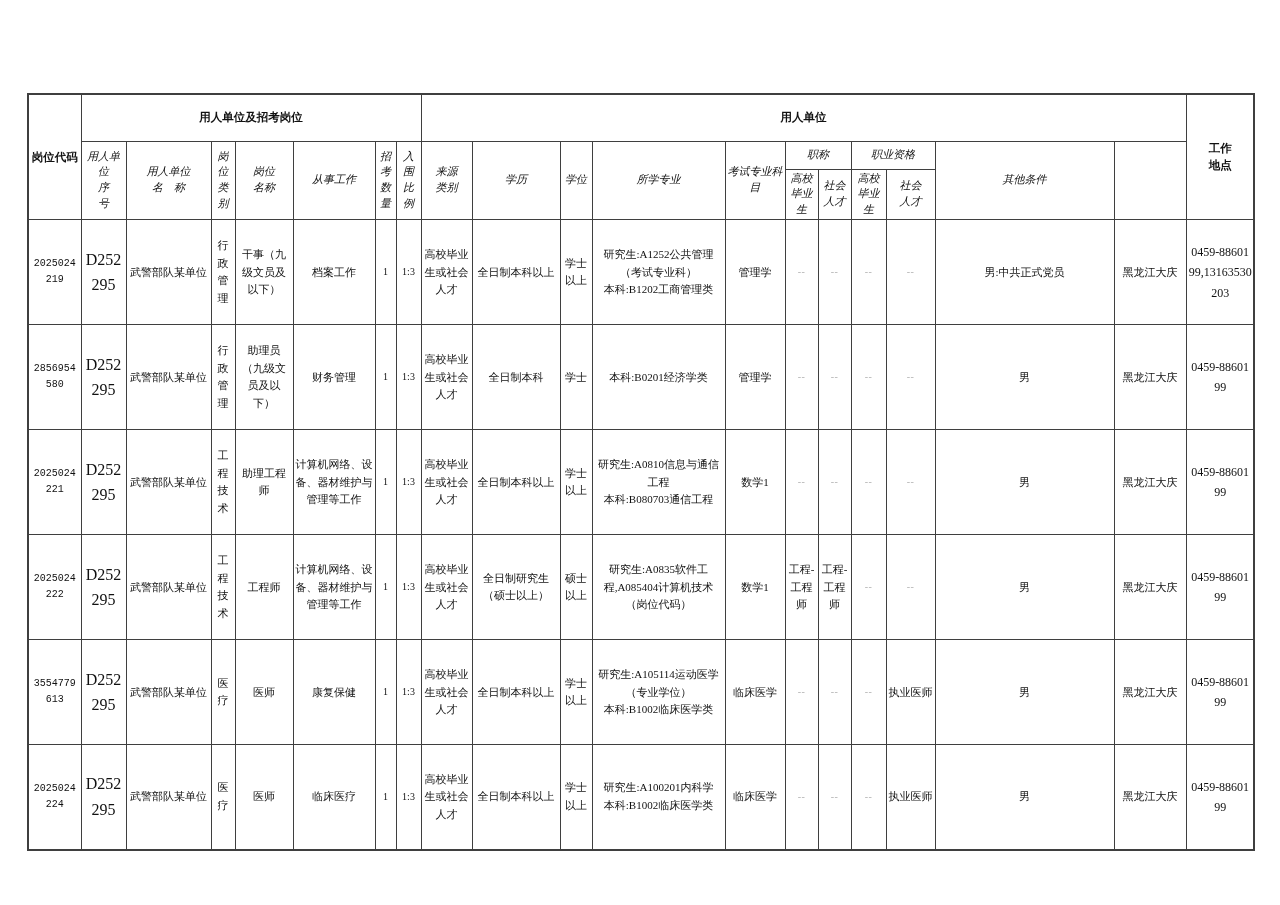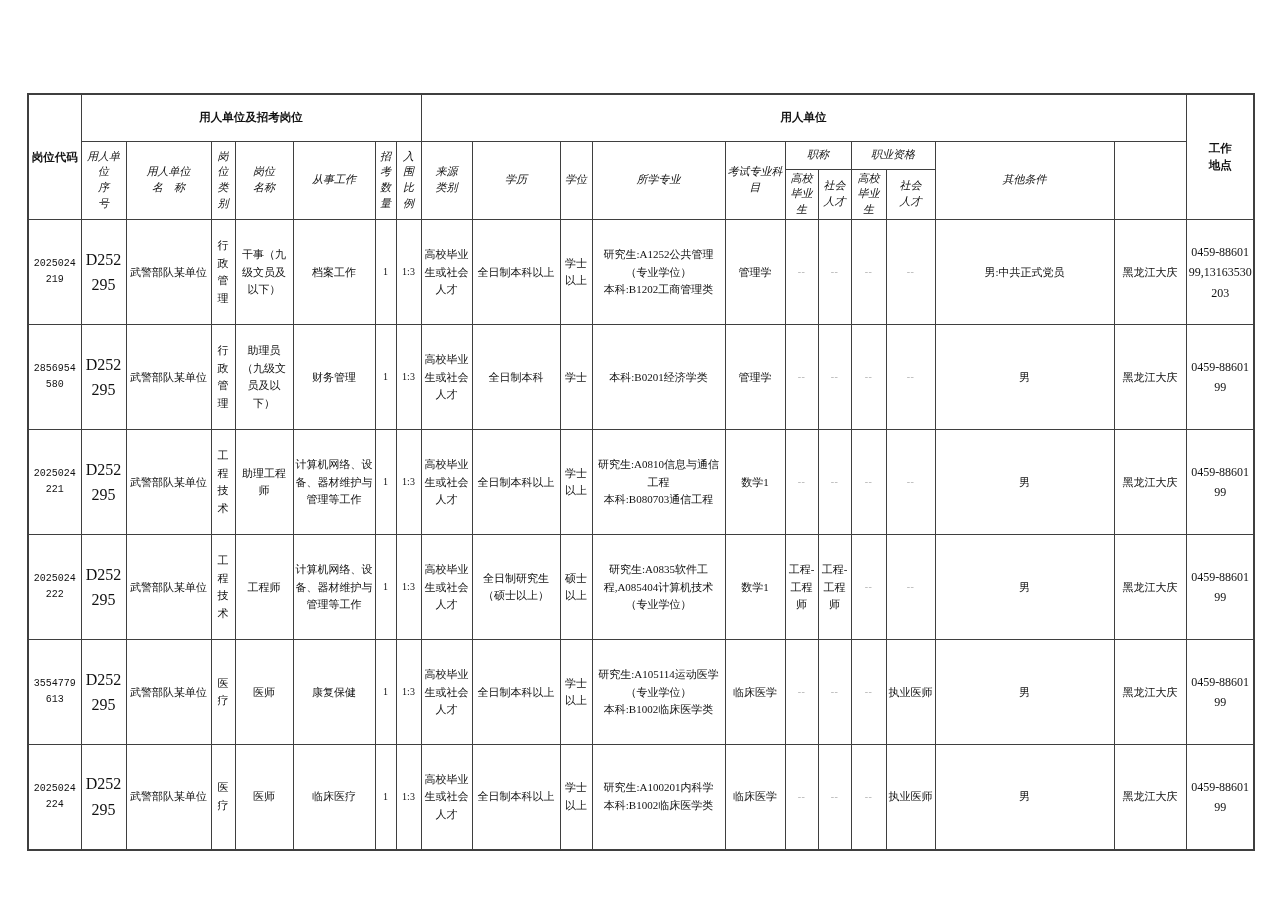--- a/index.html
+++ b/index.html
@@ -127,21 +127,21 @@
     <td class="c-employer_no">D252295</td>
     <td class="c-employer_name">武警部队某单位</td>
     <td class="c-post_category">行政管理</td>
     <td class="c-post_name">干事（九级文员及以下）</td>
     <td class="c-job_duty">档案工作</td>
     <td class="c-recruit_count">1</td>
     <td class="c-ratio">1:3</td>
     <td class="c-source_type">高校毕业生或社会人才</td>
     <td class="c-education">全日制本科以上</td>
     <td class="c-degree">学士以上</td>
-    <td class="c-major">研究生:A1252公共管理（专业学位）
+    <td class="c-major">研究生:A1252公共管理（考试专业科）
 本科:B1202工商管理类</td>
     <td class="c-exam_subject">管理学</td>
     <td class="c-title_grad dash">--</td>
     <td class="c-title_social dash">--</td>
     <td class="c-qual_grad dash">--</td>
     <td class="c-qual_social dash">--</td>
     <td class="c-other_conditions">男:中共正式党员</td>
     <td class="c-work_location">黑龙江大庆</td>
     <td class="c-phone">0459-8860199,13163530203</td>
   </tr>
@@ -195,21 +195,21 @@
     <td class="c-employer_no">D252295</td>
     <td class="c-employer_name">武警部队某单位</td>
     <td class="c-post_category">工程技术</td>
     <td class="c-post_name">工程师</td>
     <td class="c-job_duty">计算机网络、设备、器材维护与管理等工作</td>
     <td class="c-recruit_count">1</td>
     <td class="c-ratio">1:3</td>
     <td class="c-source_type">高校毕业生或社会人才</td>
     <td class="c-education">全日制研究生（硕士以上）</td>
     <td class="c-degree">硕士以上</td>
-    <td class="c-major">研究生:A0835软件工程,A085404计算机技术（专业学位）</td>
+    <td class="c-major">研究生:A0835软件工程,A085404计算机技术（岗位代码）</td>
     <td class="c-exam_subject">数学1</td>
     <td class="c-title_grad">工程-工程师</td>
     <td class="c-title_social">工程-工程师</td>
     <td class="c-qual_grad dash">--</td>
     <td class="c-qual_social dash">--</td>
     <td class="c-other_conditions">男</td>
     <td class="c-work_location">黑龙江大庆</td>
     <td class="c-phone">0459-8860199</td>
   </tr>
         <tr>

